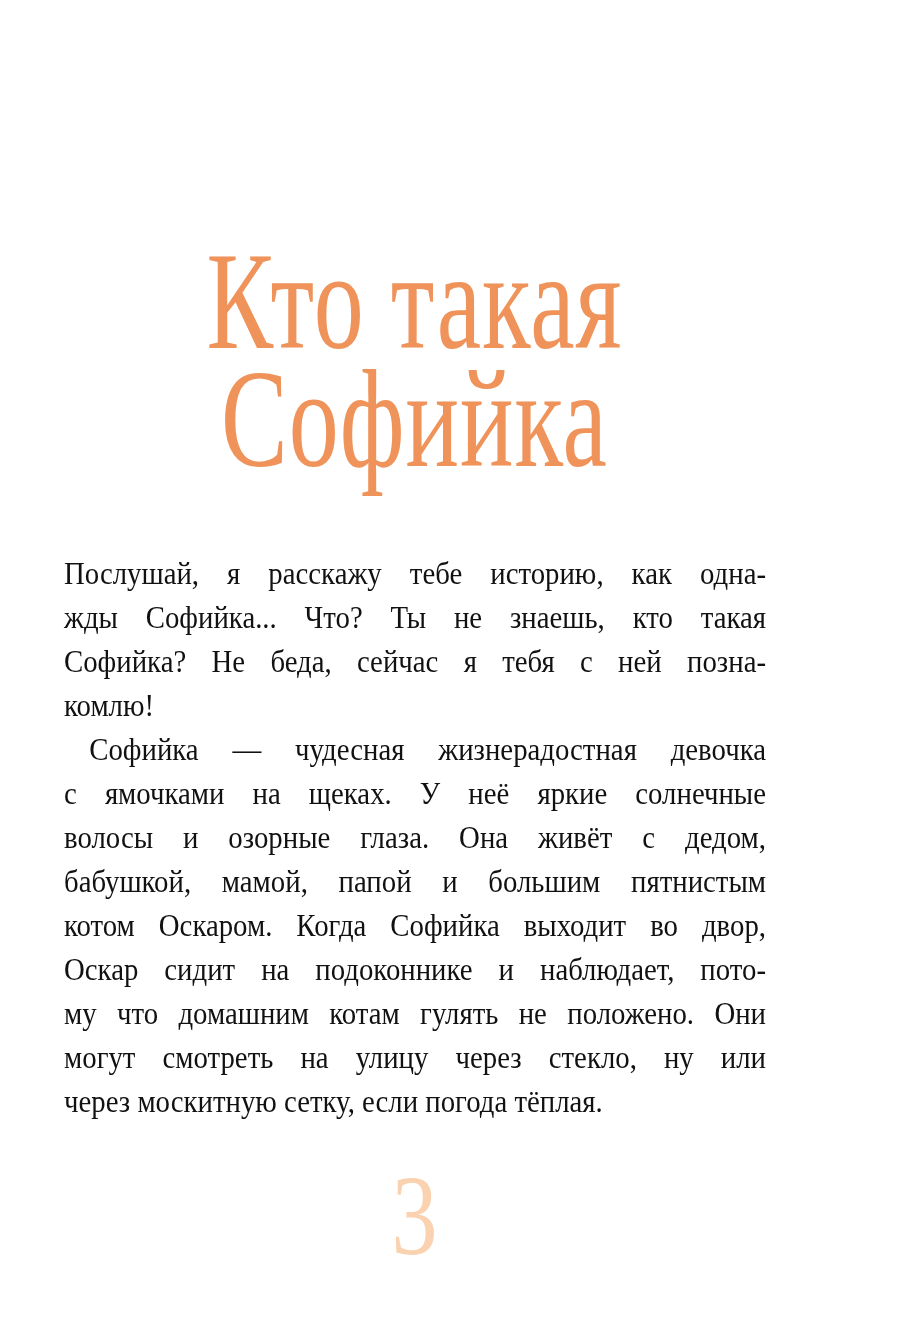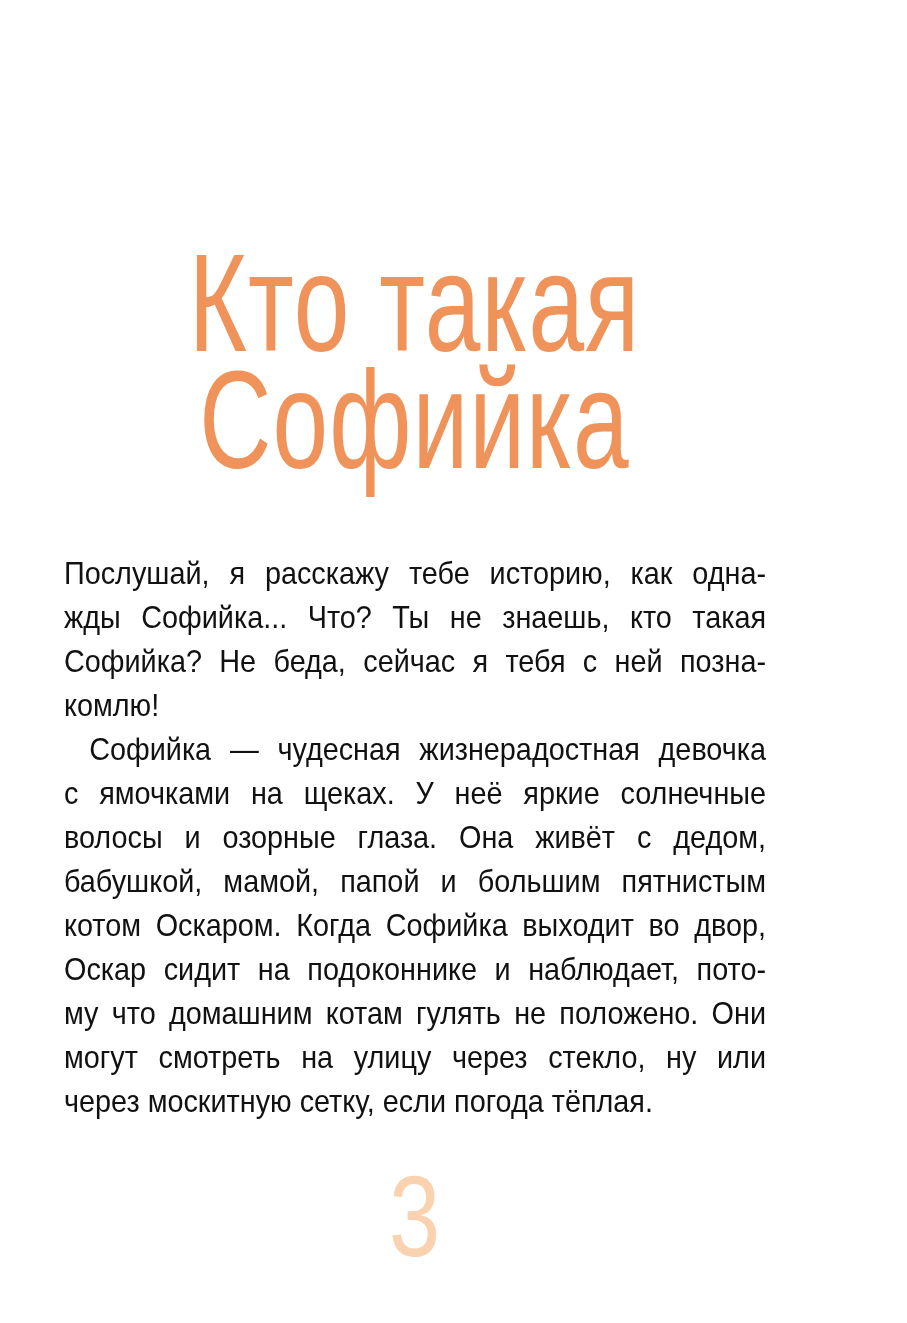--- a/index.html
+++ b/index.html
@@ -61,21 +61,21 @@
     font-size: 92px;
     line-height: 92px;
     font-weight: 100;
     transform: scaleY(1.25);
     transform-origin: top center;
   }
 </style>
 </head>
 <body>
 
-<div class="page" style="background: rgb(255, 255, 255);">
+<div class="page" style="background: rgb(255, 255, 255); font-family: Liberation Serif, serif;">
 
   <div class="title-block" style="color: rgb(239, 147, 90);">
     <div>Кто такая</div>
     <div>Софийка</div>
   </div>
 
   <div class="body-block" style="color: rgb(17, 17, 17);">
     <div class="line just">Послушай, я расскажу тебе историю, как одна-</div>
     <div class="line just">жды Софийка... Что? Ты не знаешь, кто такая</div>
     <div class="line just">Софийка? Не беда, сейчас я тебя с ней позна-</div>

